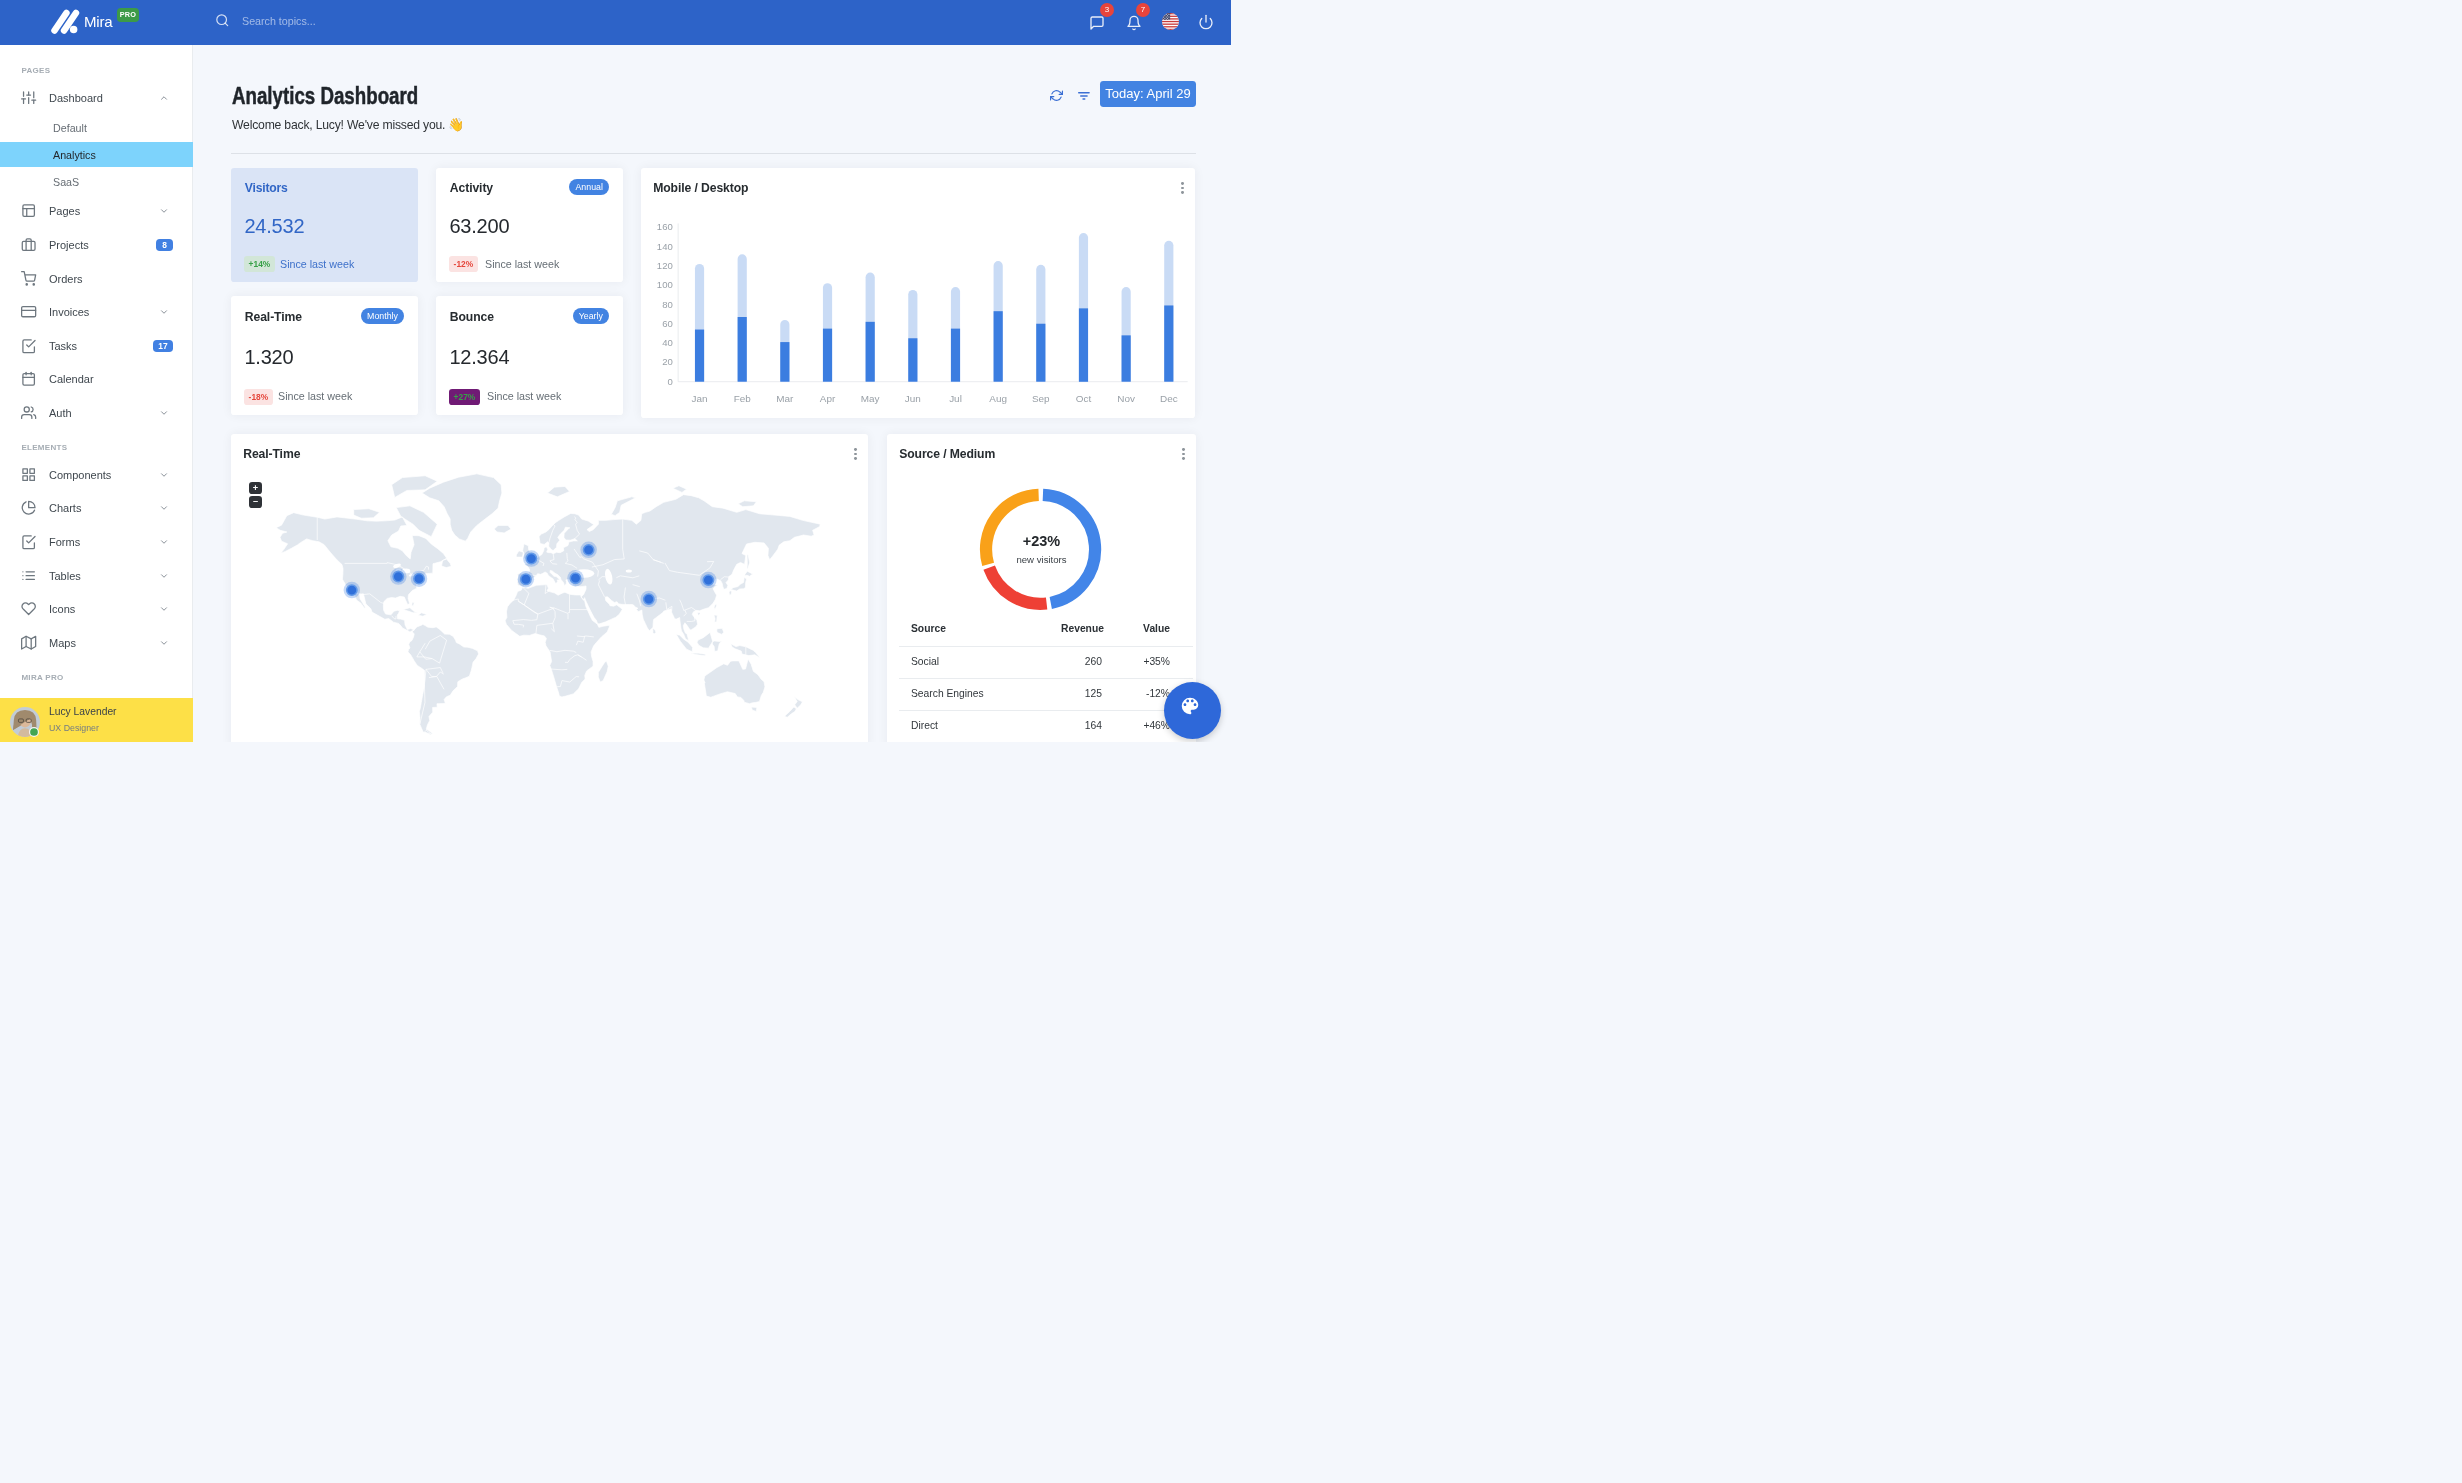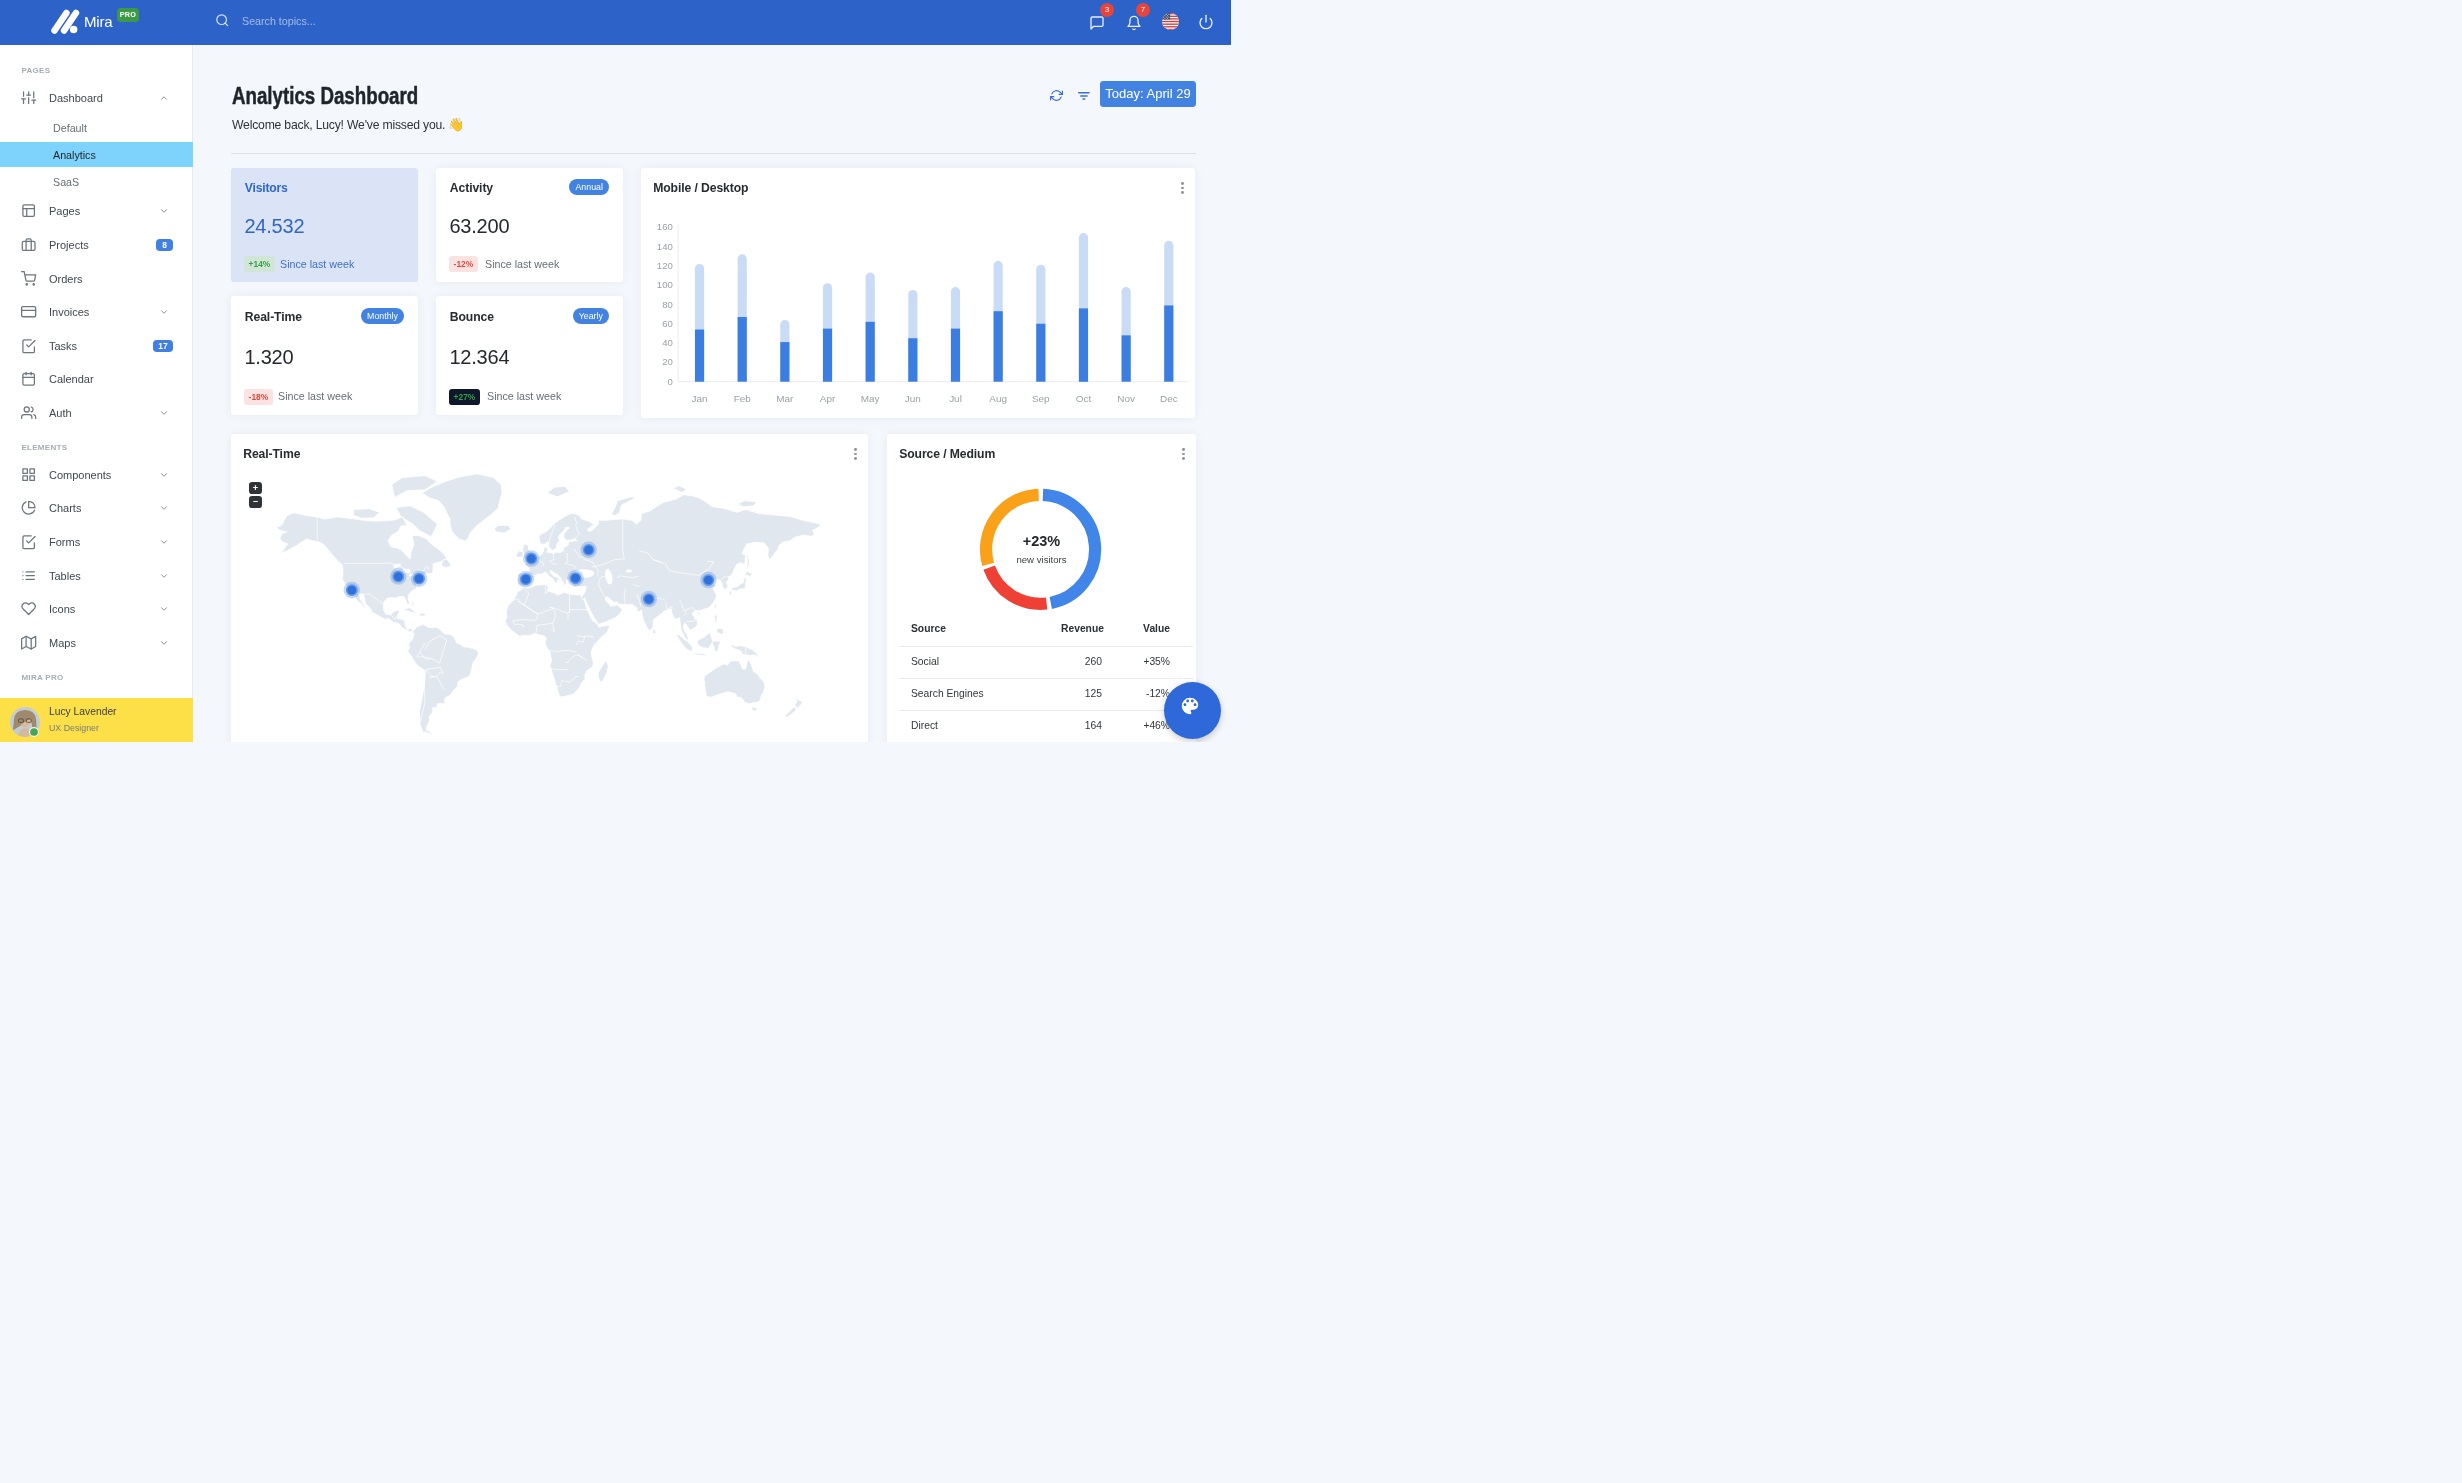--- a/index.html
+++ b/index.html
@@ -41,21 +41,21 @@
 .card { position:absolute; background:#fff; border-radius:3.1px; box-shadow:0 0 10.7px 0 rgba(33,40,50,.06); }
 .card-title { font-size:12.2px; font-weight:700; color:#272c30; letter-spacing:-0.1px; }
 .dots { position:absolute; width:3.1px; height:13.8px; }
 .dots span { display:block; width:2.8px; height:2.8px; border-radius:50%; background:#8e959b; margin-bottom:2px; }
 
 
 .stat-num { position:absolute; left:13.4px; font-size:20px; color:#25292e; letter-spacing:-0.2px; }
 .stat-badge { position:absolute; left:13px; height:16px; border-radius:3.1px; font-size:8.4px; font-weight:700; line-height:16px; padding:0 4.6px; }
 .stat-since { position:absolute; font-size:10.7px; color:#666e75; }
 .pill { position:absolute; background:#4283e2; color:#fff; font-size:8.8px; border-radius:8px; height:16px; line-height:16px; padding:0 6.1px; }
-.g-txt { color:#37a047; } .g-bg { background:#0f172a; }
+.g-txt { color:#37a047; } .g-bg { background:#701a75; }
 .r-txt { color:#e5473c; } .r-bg { background:#fbe3e2; }
 
 
 .tbl-h { position:absolute; font-size:10.3px; font-weight:700; color:#2b3035; }
 .tbl-c { position:absolute; font-size:10.3px; color:#32373c; }
 .tbl-line { position:absolute; height:0.8px; background:#e9ecef; }
 
 #fab { position:absolute; left:1164px; top:682px; width:57px; height:57px; border-radius:50%; background:#2e68d9; z-index:60; box-shadow:0 2.3px 7.6px rgba(0,0,0,.2); }
 </style>
 </head>

